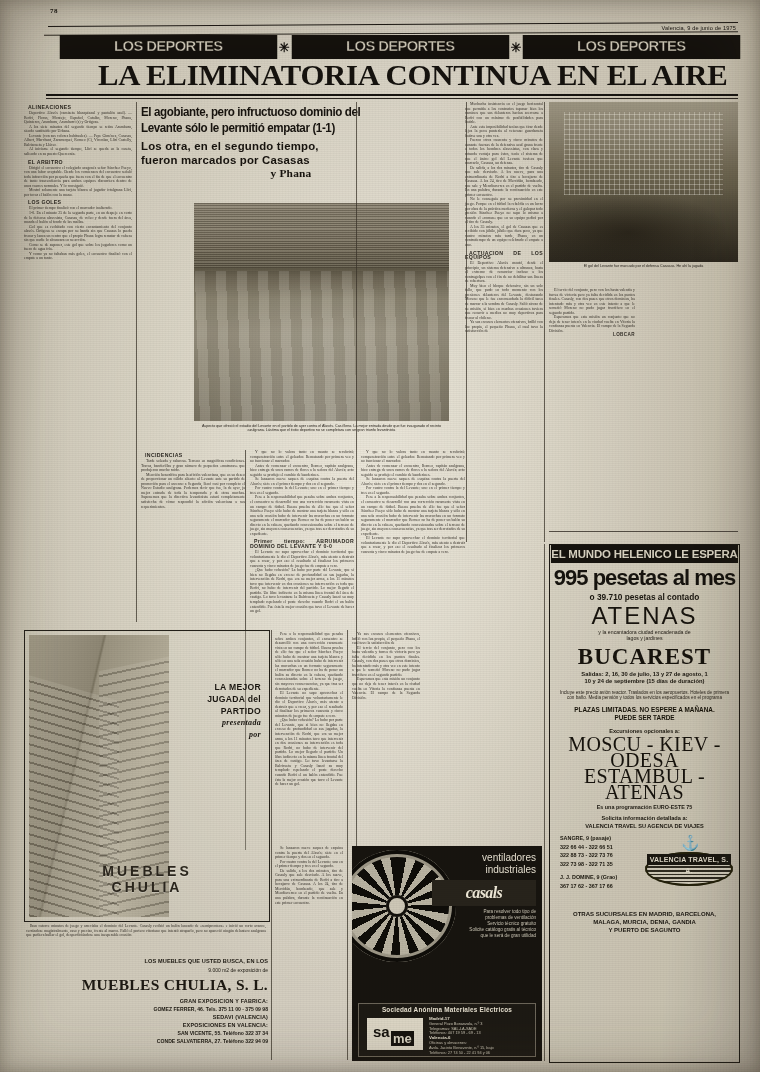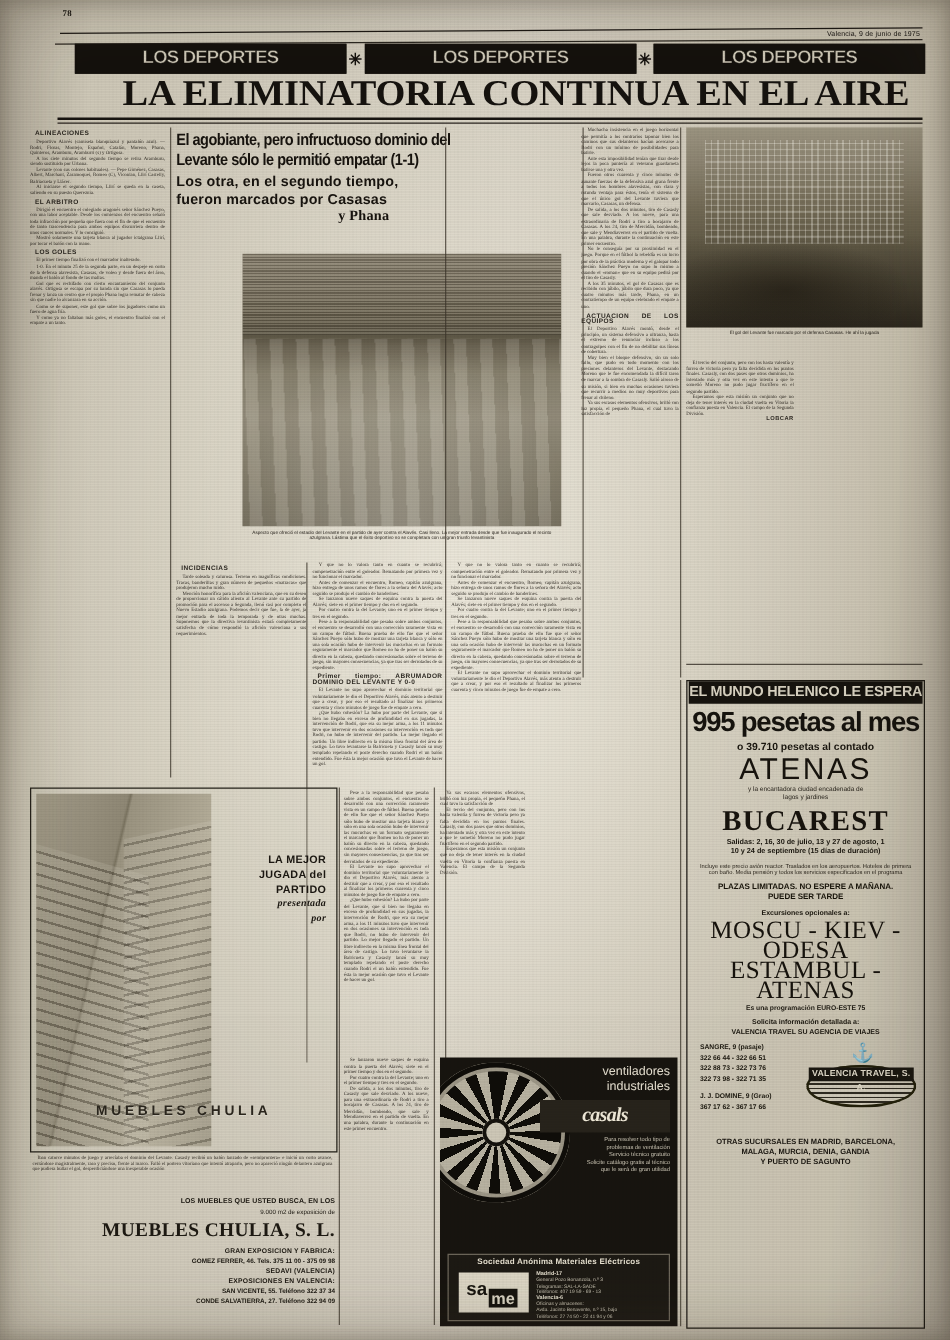--- a/index.html
+++ b/index.html
@@ -140,21 +140,21 @@
   
   .ad-chulia{position:absolute;border:1.4px solid #232019;background:rgba(208,202,186,.25);}
   .chulia-claim{
     font-family:"Liberation Sans",sans-serif;font-weight:bold;
     font-size:8.6px;line-height:12px;letter-spacing:.3px;color:#1b1711;text-align:right;
   }
   .chulia-claim .it{font-family:"Liberation Serif",serif;font-style:italic;font-size:8px;font-weight:bold;}
   .chulia-sign{
     position:absolute;left:16%;bottom:9%;right:16%;
     font-family:"Liberation Sans",sans-serif;font-weight:bold;
-    font-size:11px;letter-spacing:3px;text-align:center;color:#2b261d;
+    font-size:14px;letter-spacing:3px;text-align:center;color:#2b261d;
     text-shadow:0 1px 0 rgba(255,255,255,.25);
   }
   .chulia-foot{font-family:"Liberation Sans",sans-serif;text-align:center;color:#1d1912;}
   .cf1{font-size:5.6px;font-weight:bold;letter-spacing:.1px;}
   .cf2{font-size:5px;}
   .cf-big{font-family:"Liberation Serif",serif;font-weight:bold;font-size:15.5px;letter-spacing:.3px;}
   .cf3{font-size:5.4px;font-weight:bold;letter-spacing:.2px;}
   .cf4{font-size:5.1px;font-weight:bold;}
 
   

